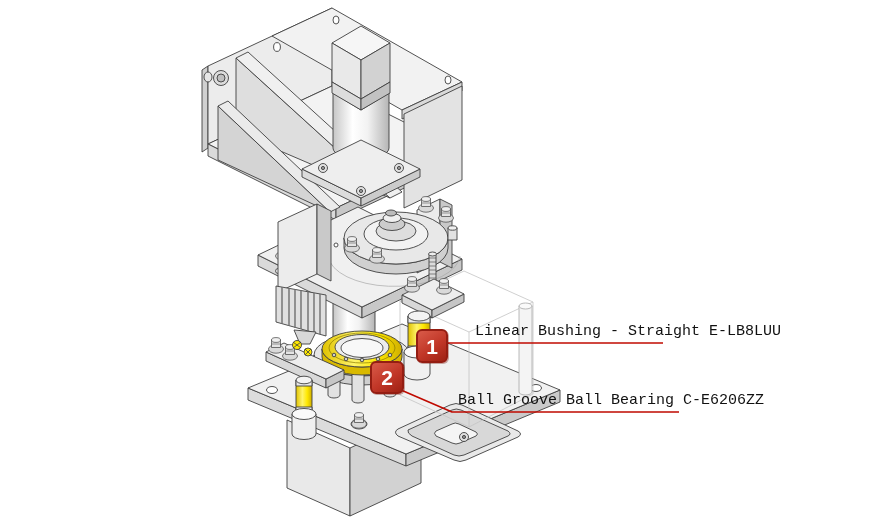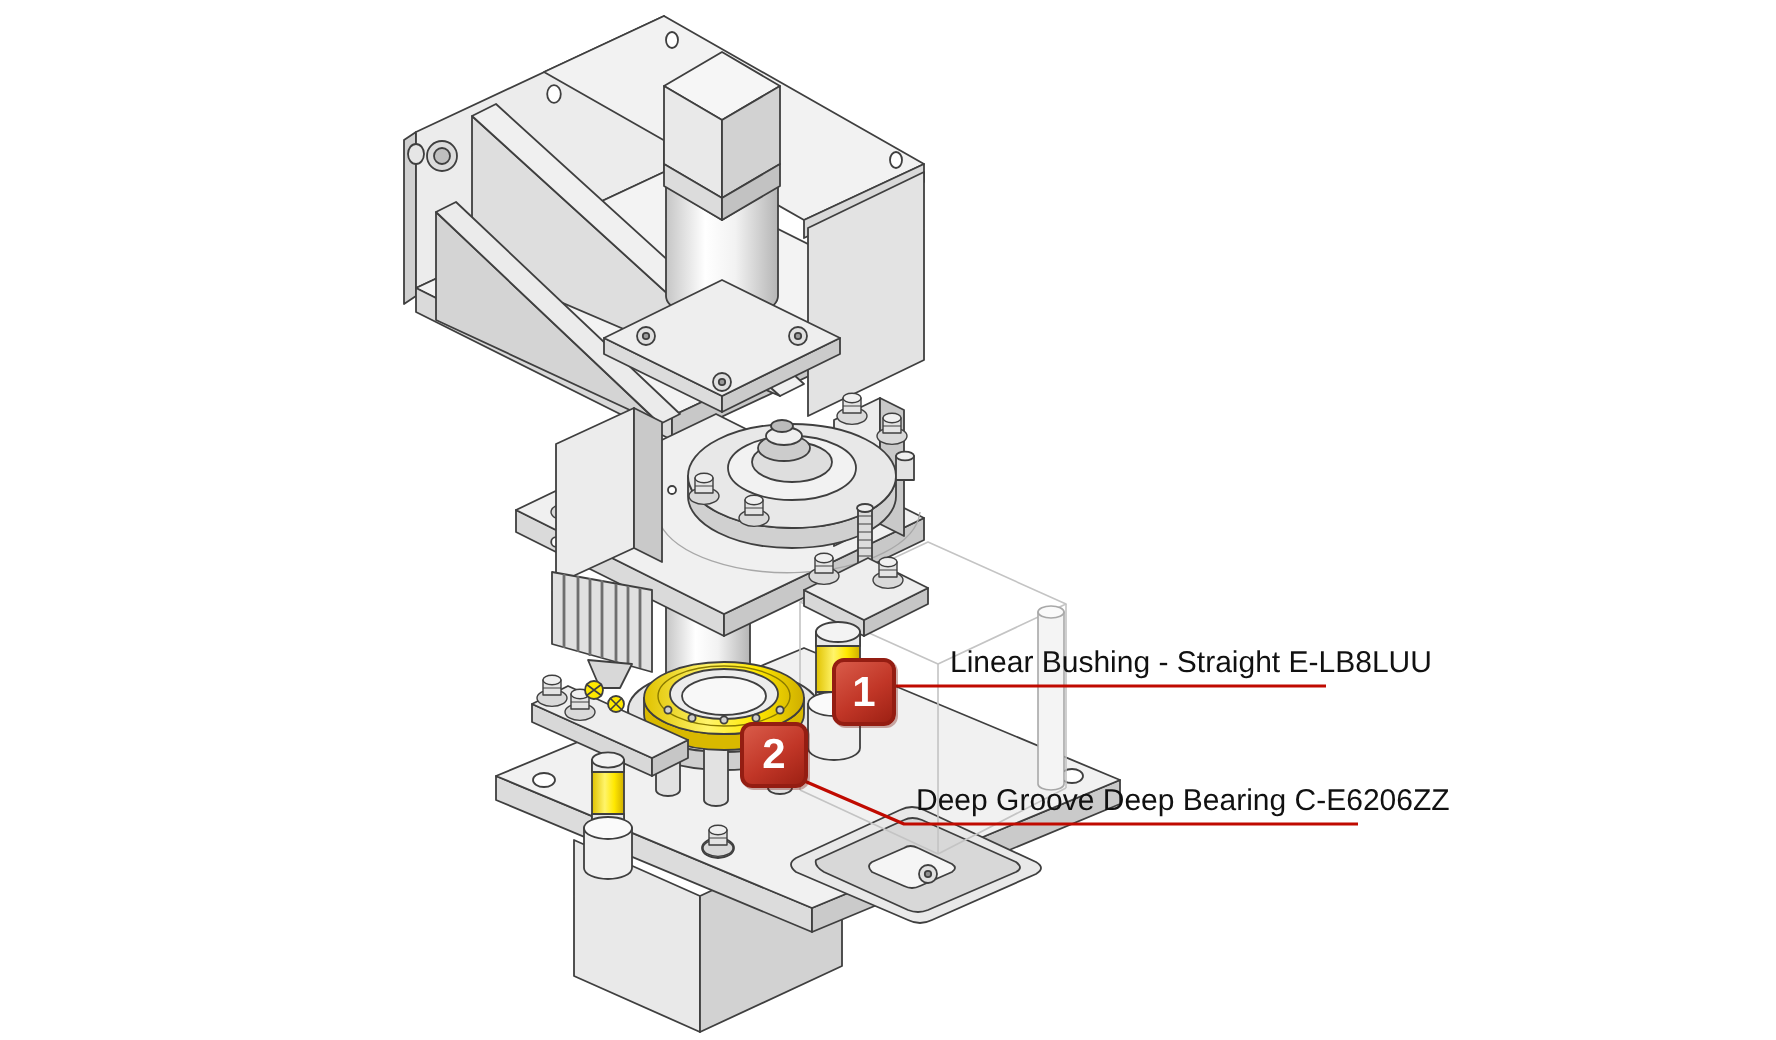--- a/index.html
+++ b/index.html
@@ -14,21 +14,21 @@
   .stage{position:relative;width:888px;height:520px;background:#ffffff;overflow:hidden;
          font-family:"Liberation Sans",sans-serif;}
   .stage svg{position:absolute;left:0;top:0;}
   .callout-badge{position:absolute;box-sizing:border-box;display:flex;align-items:center;justify-content:center;
     border-radius:6px;border:2px solid var(--callout-red-dark);
     background:linear-gradient(145deg,#d95b49 0%,var(--callout-red) 55%,#9e2114 100%);
     color:#ffffff;font-weight:bold;font-size:21px;line-height:1;
     box-shadow:1px 1px 0 rgba(120,20,10,.35);}
   .badge-1{left:416px;top:329px;width:32px;height:34px;}
   .badge-2{left:370px;top:361px;width:34px;height:33px;}
-  .callout-label{position:absolute;white-space:nowrap;color:#111;font-size:15px;line-height:15px;}
+  .callout-label{position:absolute;white-space:nowrap;color:#111;font-size:15px;line-height:15px;font-family:Liberation Mono, monospace;}
   .label-1{left:475px;top:324px;}
   .label-2{left:458px;top:393px;}
 </style>
 </head>
 <body>
 
 <div class="stage">
 
 <svg width="888" height="520" viewBox="0 0 888 520">
   <defs>
@@ -231,15 +231,15 @@
       <path d="M448,343 L663,343"></path>
       <path d="M401,390 L452,412 L679,412"></path>
     </g>
   </g>
 </svg>
 
 <div class="callout-badge badge-1">1</div>
 <div class="callout-label label-1">Linear Bushing - Straight  E-LB8LUU</div>
 
 <div class="callout-badge badge-2">2</div>
-<div class="callout-label label-2">Deep Groove Deep Bearing  C-E6206ZZ</div>
+<div class="callout-label label-2">Ball Groove Ball Bearing  C-E6206ZZ</div>
 
 </div>
 
 </body></html>

